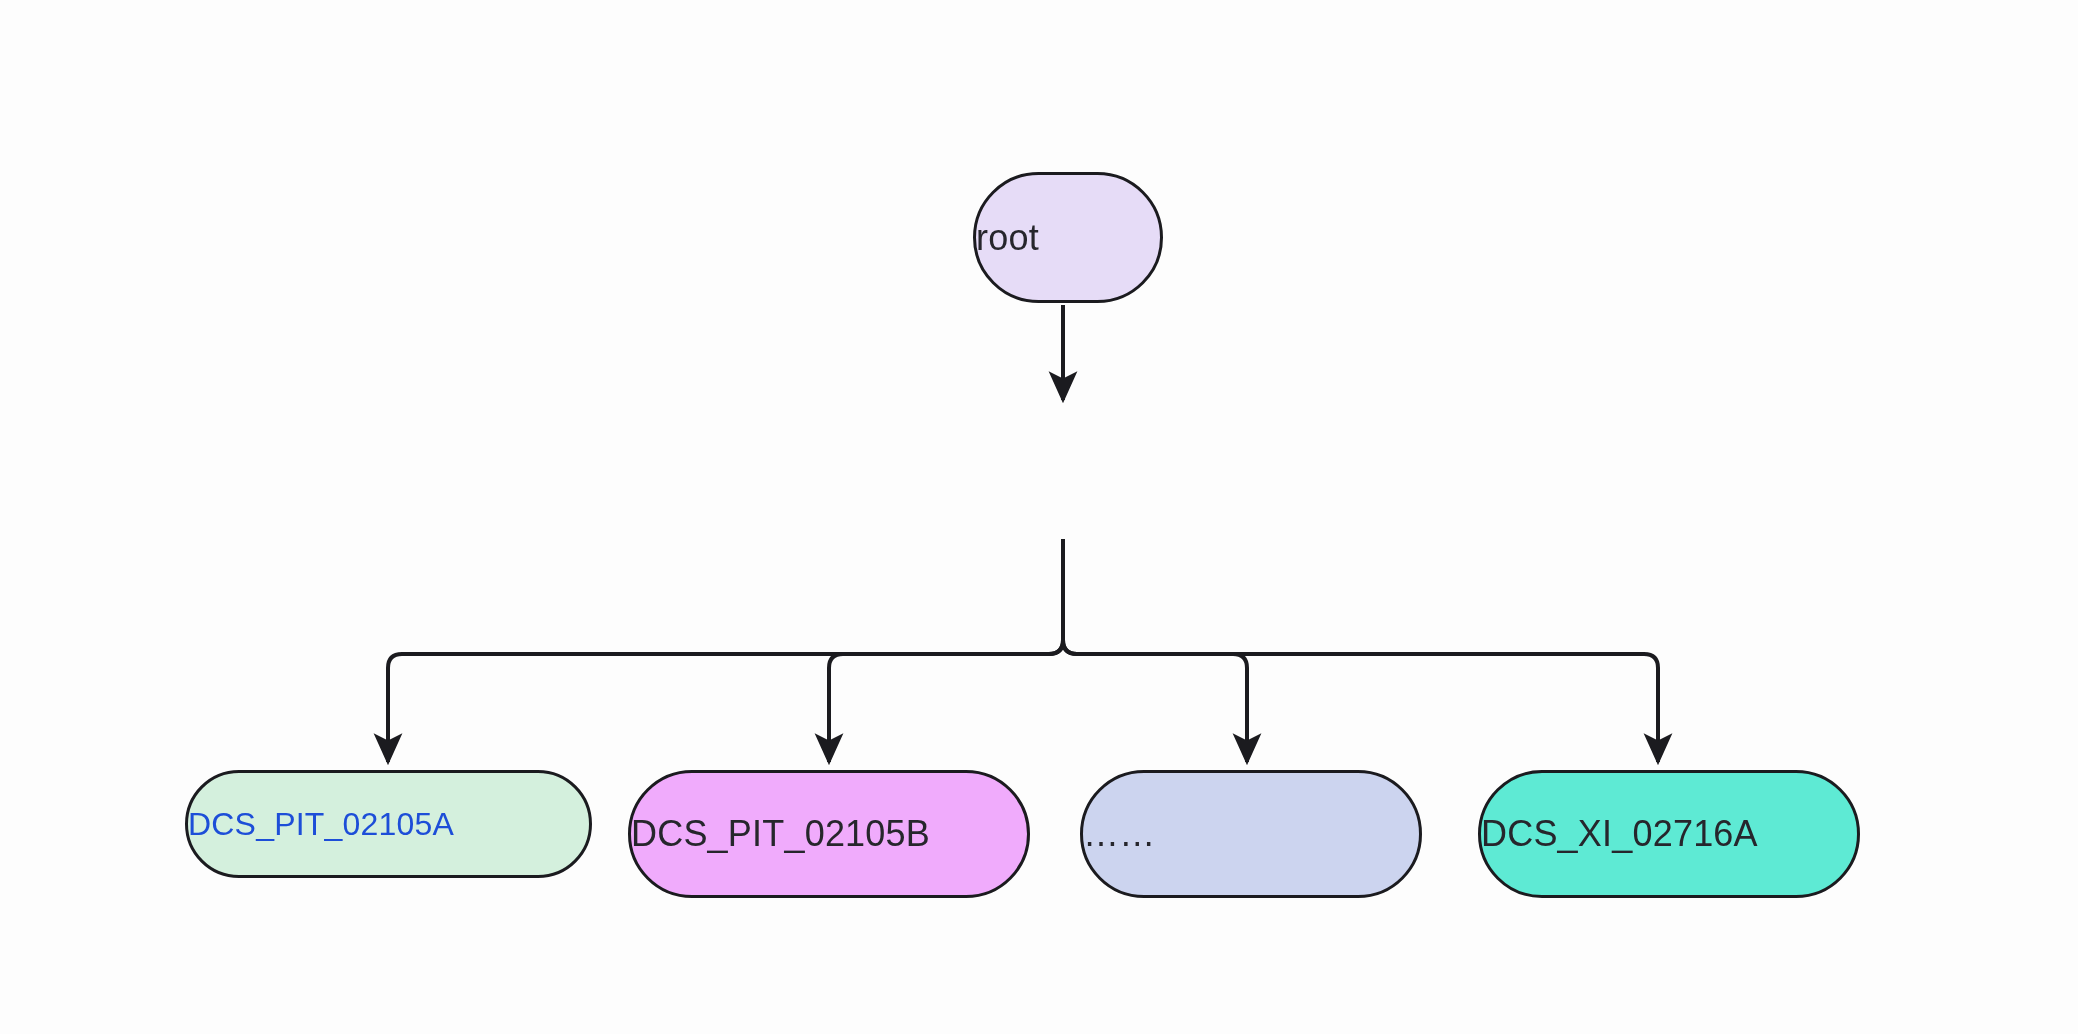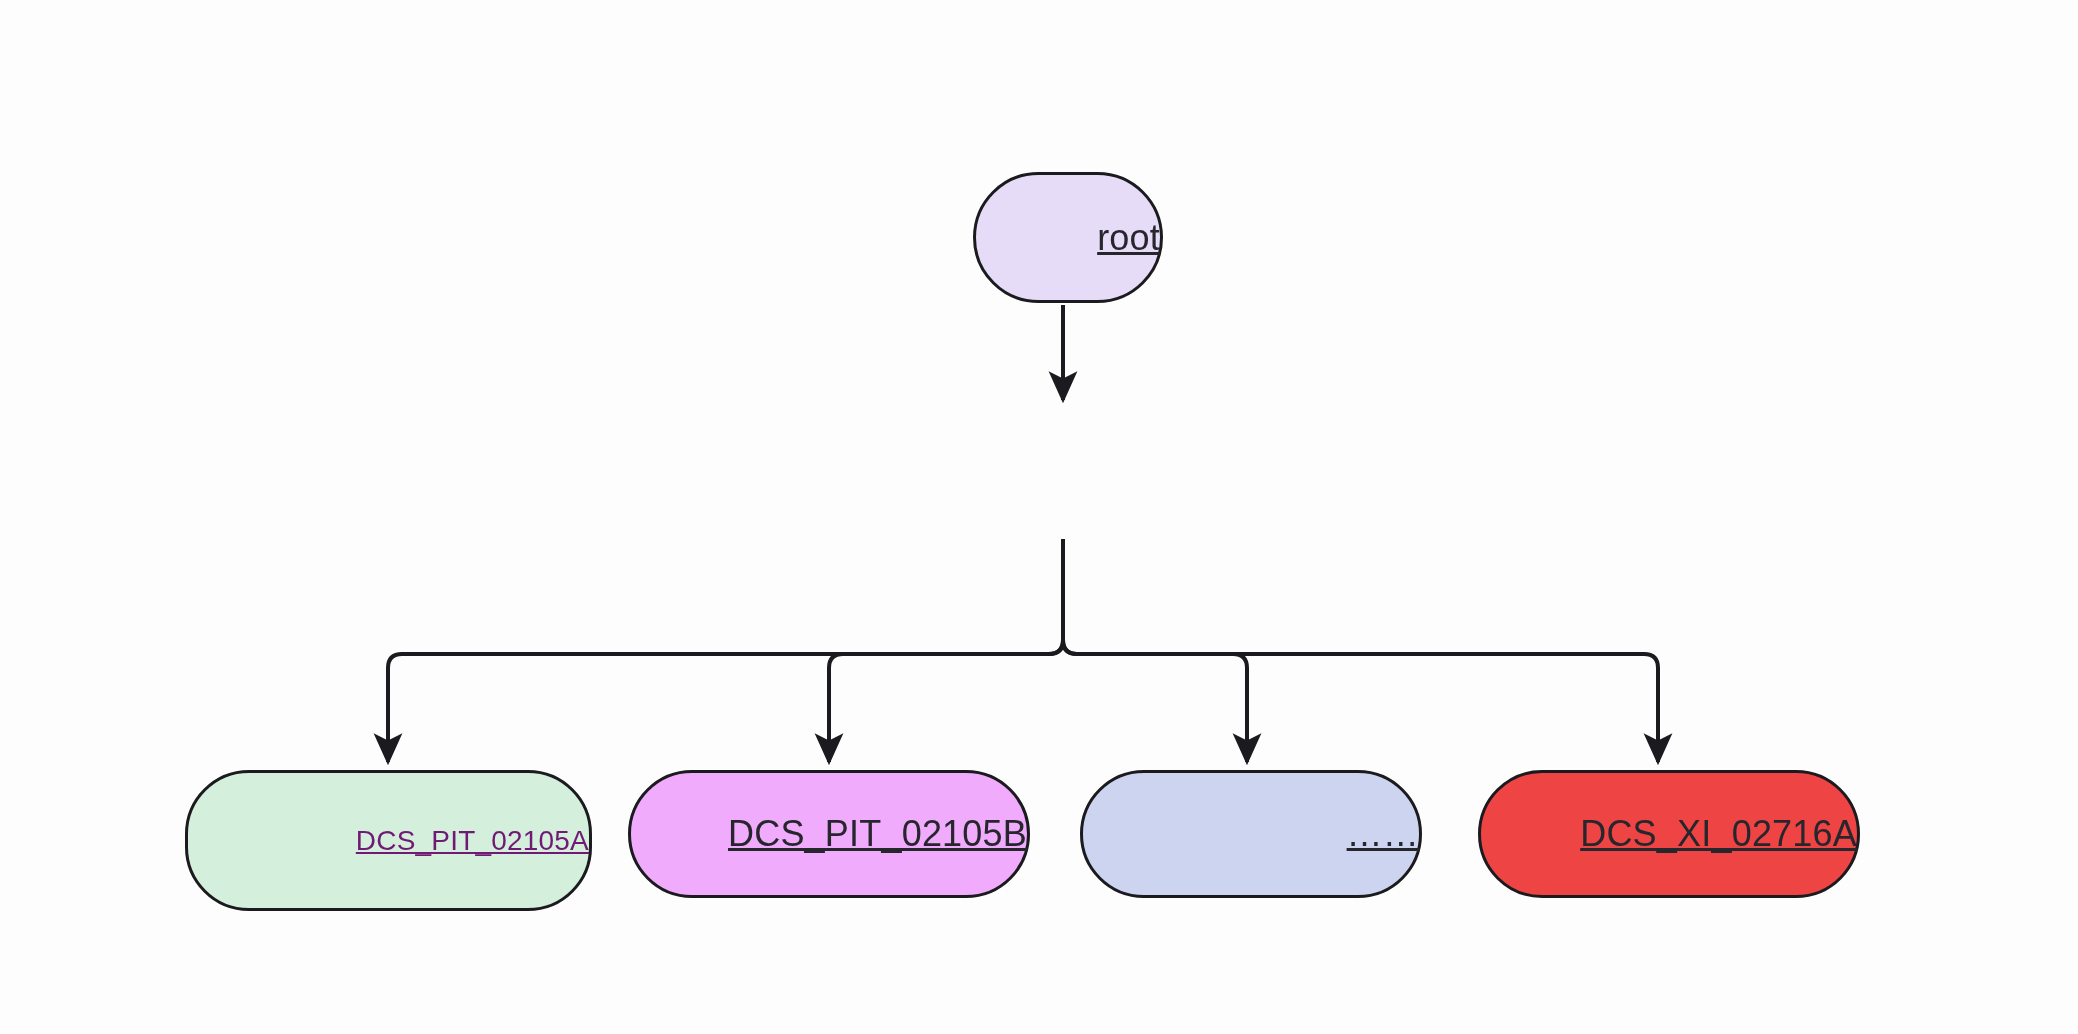--- a/index.html
+++ b/index.html
@@ -25,27 +25,26 @@
     left: 0;
     top: 0;
     width: 2078px;
     height: 1034px;
   }
   .node {
     position: absolute;
     box-sizing: border-box;
     display: flex;
     align-items: center;
-    justify-content: flex-end;
+    justify-content: flex-start;
     border: 3px solid #1b1b1f;
     color: #26262c;
     text-align: center;
     white-space: nowrap;
     letter-spacing: 0.2px;
-    text-decoration: underline;
   }
   .node-label {
     display: block;
     line-height: 1;
   }
 </style>
 </head>
 <body>
 
 <div id="diagram-root" style="background: rgb(253, 253, 253);">
@@ -68,29 +67,29 @@
     <path d="M 1063 640 Q 1063 654 1077 654 L 1233 654 Q 1247 654 1247 668 L 1247 762" fill="none" stroke="#1b1b1f" stroke-width="4" marker-end="url(#arrowhead)"></path>
 
     <path d="M 1063 640 Q 1063 654 1077 654 L 1644 654 Q 1658 654 1658 668 L 1658 762" fill="none" stroke="#1b1b1f" stroke-width="4" marker-end="url(#arrowhead)"></path>
   </svg>
 
   <div class="node" style="left: 973px; top: 172px; width: 190px; height: 131px; background: rgb(230, 220, 247); border-color: rgb(27, 27, 31); color: rgb(38, 38, 44); font-size: 36px; border-radius: 65.5px;">
     <span class="node-label">root</span>
   </div>
 
 
-  <div class="node" style="left: 185px; top: 770px; width: 407px; height: 141px; background: rgb(212, 240, 221); border-color: rgb(27, 27, 31); color: #701a75; font-size: 28px; border-radius: 64px;">
+  <div class="node" style="left: 185px; top: 770px; width: 407px; height: 108px; background: rgb(212, 240, 221); border-color: rgb(27, 27, 31); color: #1d4ed8; font-size: 32px; border-radius: 64px;">
     <span class="node-label">DCS_PIT_02105A</span>
   </div>
 
   <div class="node" style="left: 628px; top: 770px; width: 402px; height: 128px; background: #f0abfc; border-color: rgb(27, 27, 31); color: rgb(38, 38, 44); font-size: 36px; border-radius: 64px;">
     <span class="node-label">DCS_PIT_02105B</span>
   </div>
 
   <div class="node" style="left: 1080px; top: 770px; width: 342px; height: 128px; background: rgb(204, 212, 239); border-color: rgb(27, 27, 31); color: rgb(38, 38, 44); font-size: 36px; border-radius: 64px;">
     <span class="node-label">……</span>
   </div>
 
-  <div class="node" style="left: 1478px; top: 770px; width: 382px; height: 128px; background: #ef4444; border-color: rgb(27, 27, 31); color: rgb(38, 38, 44); font-size: 36px; border-radius: 64px;">
+  <div class="node" style="left: 1478px; top: 770px; width: 382px; height: 128px; background: #5eead4; border-color: rgb(27, 27, 31); color: rgb(38, 38, 44); font-size: 36px; border-radius: 64px;">
     <span class="node-label">DCS_XI_02716A</span>
   </div>
 
 </div>
 
 </body></html>

